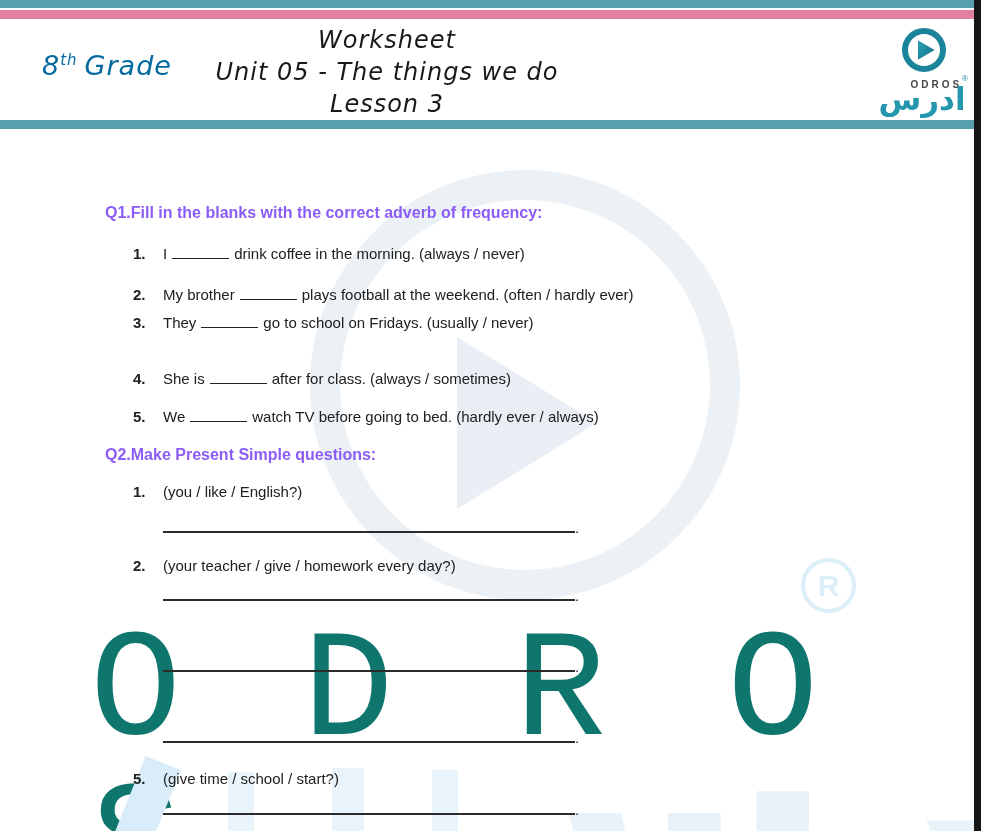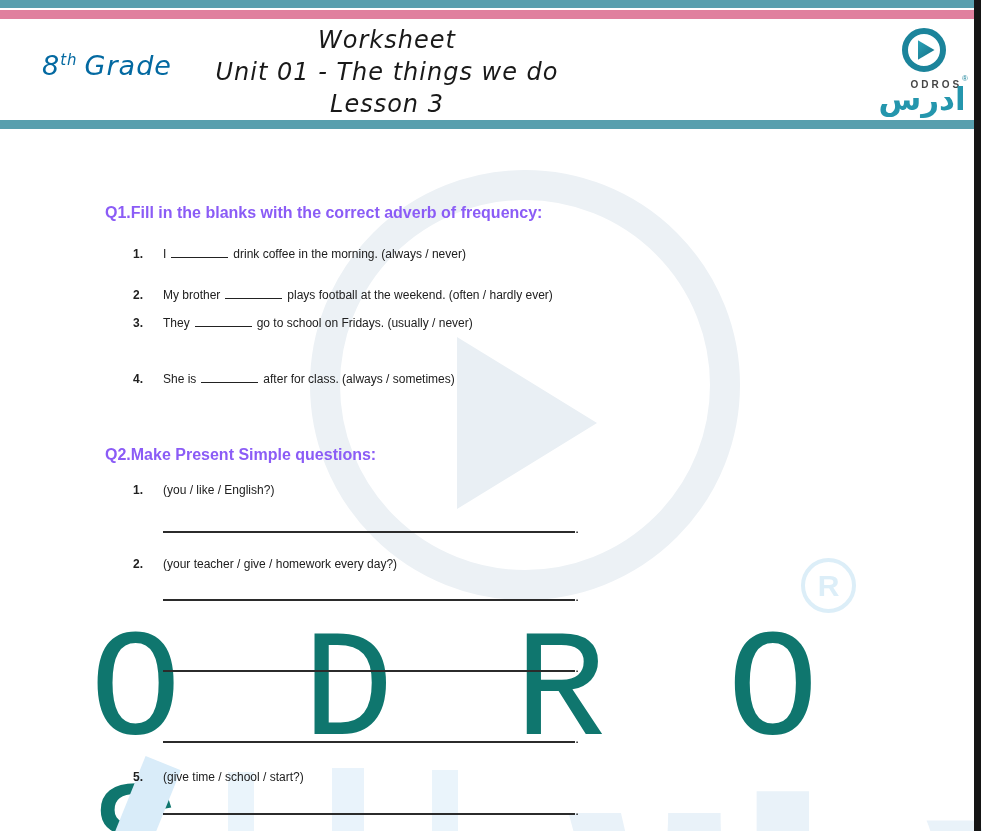--- a/index.html
+++ b/index.html
@@ -81,21 +81,21 @@
   }
   .wm-b1 { position:absolute; left:228px; top:772px; width:26px; height:60px; background:#eaf4fb; }
   .wm-b2 { position:absolute; left:332px; top:768px; width:32px; height:64px; background:#e9f3fb; }
   .wm-b3 { position:absolute; left:432px; top:770px; width:26px; height:62px; background:#eaf4fb; }
 
   
   .content { position:absolute; inset:0; z-index:2; }
   .qhead {
     position:absolute; left:105px; font-size:16px; font-weight:bold; color:#8b5cf6;
   }
-  .item { position:absolute; left:133px; font-size:12px; color:#202020; white-space:nowrap; }
+  .item { position:absolute; left:133px; font-size:15px; color:#202020; white-space:nowrap; }
   .item .num { font-weight:bold; display:inline-block; width:30px; }
   .blank {
     display:inline-block; width:57px; height:13px;
     border-bottom:1.5px solid #222; margin:0 5px;
   }
   .ansline { position:absolute; left:163px; width:420px; display:flex; align-items:flex-end; }
   .ansline .rule { width:412px; height:12px; border-bottom:2px solid #2b2b2b; }
   .ansline .dot { font-size:15px; line-height:10px; color:#202020; }
 </style>
 </head>
@@ -121,21 +121,21 @@
   <div class="right-border"></div>
 
   <div class="content">
 
     <div class="grade">
       <span>8</span><sup>th</sup><span>Grade</span>
     </div>
 
     <div class="head-titles">
       <div>Worksheet</div>
-      <div>Unit 01 - The things we do</div>
+      <div>Unit 05 - The things we do</div>
       <div>Lesson 3</div>
     </div>
 
     <div class="logo">
       <div class="logo-play">
         <div class="logo-tri"></div>
       </div>
       <div class="logo-row">
         <span class="logo-brand">ODROS</span><span class="logo-reg">®</span>
       </div>
@@ -149,20 +149,23 @@
     </div>
     <div class="item" style="top:286px;">
       <span class="num">2.</span><span>My brother</span><span class="blank"></span><span>plays football at the weekend. (often / hardly ever)</span>
     </div>
     <div class="item" style="top:314px;">
       <span class="num">3.</span><span>They</span><span class="blank"></span><span>go to school on Fridays. (usually / never)</span>
     </div>
     <div class="item" style="top:370px;">
       <span class="num">4.</span><span>She is</span><span class="blank"></span><span>after for class. (always / sometimes)</span>
     </div>
+    <div class="item" style="top:408px;">
+      <span class="num">5.</span><span>We</span><span class="blank"></span><span>watch TV before going to bed. (hardly ever / always)</span>
+    </div>
 
     <div class="qhead" style="top:446px;">Q2.Make Present Simple questions:</div>
 
     <div class="item" style="top:483px;">
       <span class="num">1.</span><span>(you / like / English?)</span>
     </div>
     <div class="ansline" style="top:521px;">
       <span class="rule"></span>
         <span class="dot">.</span>
     </div>

